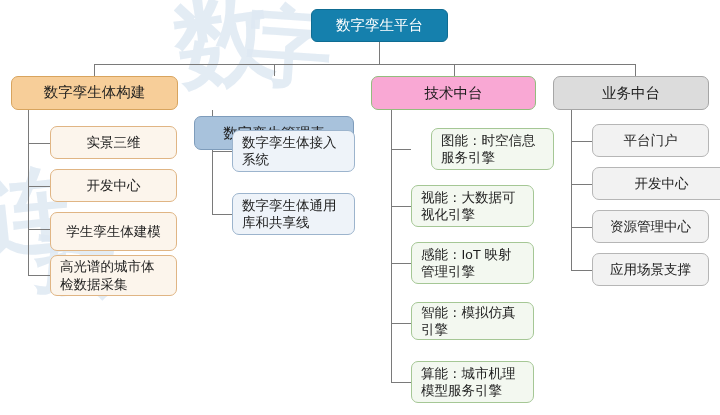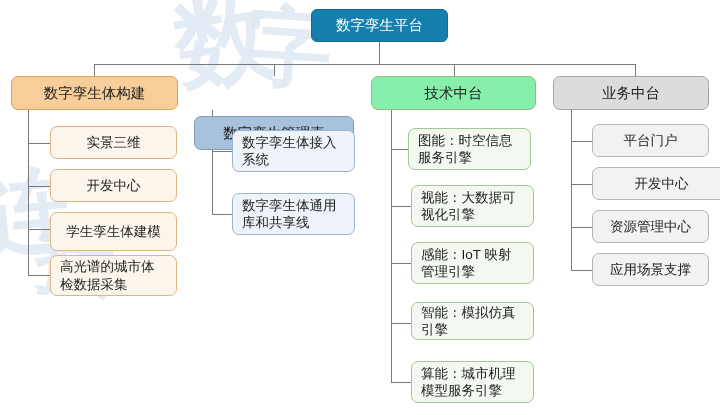--- a/index.html
+++ b/index.html
@@ -71,23 +71,23 @@
   
   .n-root {
     background: #1580ad;
     border-color: #0f6c92;
     color: #ffffff;
     border-radius: 6px;
     font-size: 14.5px;
   }
 
   
-  .n-l2-orange { background: #f7ce99; border-color: #d8a45e; font-size: 14.5px; }
+  .n-l2-orange { background: #f7ce99; border-color: #d8a45e; font-size: 14.5px; font-family: Liberation Mono, monospace; }
   .n-l2-blue   { background: #a8c2dc; border-color: #7e9cbb; font-size: 14.5px; margin-top: 40px; }
-  .n-l2-green  { background: #86efac; border-color: #93bd7e; font-size: 14.5px; }
+  .n-l2-green  { background: #f9a8d4; border-color: #93bd7e; font-size: 14.5px; }
   .n-l2-gray   { background: #dcdcdc; border-color: #a6a6a6; font-size: 14.5px; }
 
   
   .n-l3-cream { background: #fcf5ec; border-color: #e0b584; }
   .n-l3-blue  { background: #eef3f9; border-color: #9cb4cd; }
   .n-l3-green { background: #f3f8f0; border-color: #a5c795; }
   .n-l3-gray  { background: #f2f2f2; border-color: #b6b6b6; }
 </style>
 </head>
 <body>
@@ -140,21 +140,21 @@
   <div class="node n-l3-cream" style="left:50px; top:169px; width:127px; height:33px;">开发中心</div>
   <div class="node n-l3-cream" style="left:50px; top:212px; width:127px; height:39px;">学生孪生体建模</div>
   <div class="node n-l3-cream wrap" style="left:50px; top:255px; width:127px; height:41px;">高光谱的城市体
 检数据采集</div>
 
   <div class="node n-l3-blue wrap" style="left:232px; top:130px; width:123px; height:42px;">数字孪生体接入
 系统</div>
   <div class="node n-l3-blue wrap" style="left:232px; top:193px; width:123px; height:42px;">数字孪生体通用
 库和共享线</div>
 
-  <div class="node n-l3-green wrap" style="left:408px; top:128px; width:123px; height:42px;">图能：时空信息
+  <div class="node n-l3-green wrap" style="left:431px; top:128px; width:123px; height:42px;">图能：时空信息
 服务引擎</div>
   <div class="node n-l3-green wrap" style="left:411px; top:185px; width:123px; height:42px;">视能：大数据可
 视化引擎</div>
   <div class="node n-l3-green wrap" style="left:411px; top:242px; width:123px; height:42px;">感能：IoT 映射
 管理引擎</div>
   <div class="node n-l3-green wrap" style="left:411px; top:302px; width:123px; height:38px;">智能：模拟仿真
 引擎</div>
   <div class="node n-l3-green wrap" style="left:411px; top:361px; width:123px; height:42px;">算能：城市机理
 模型服务引擎</div>
 

